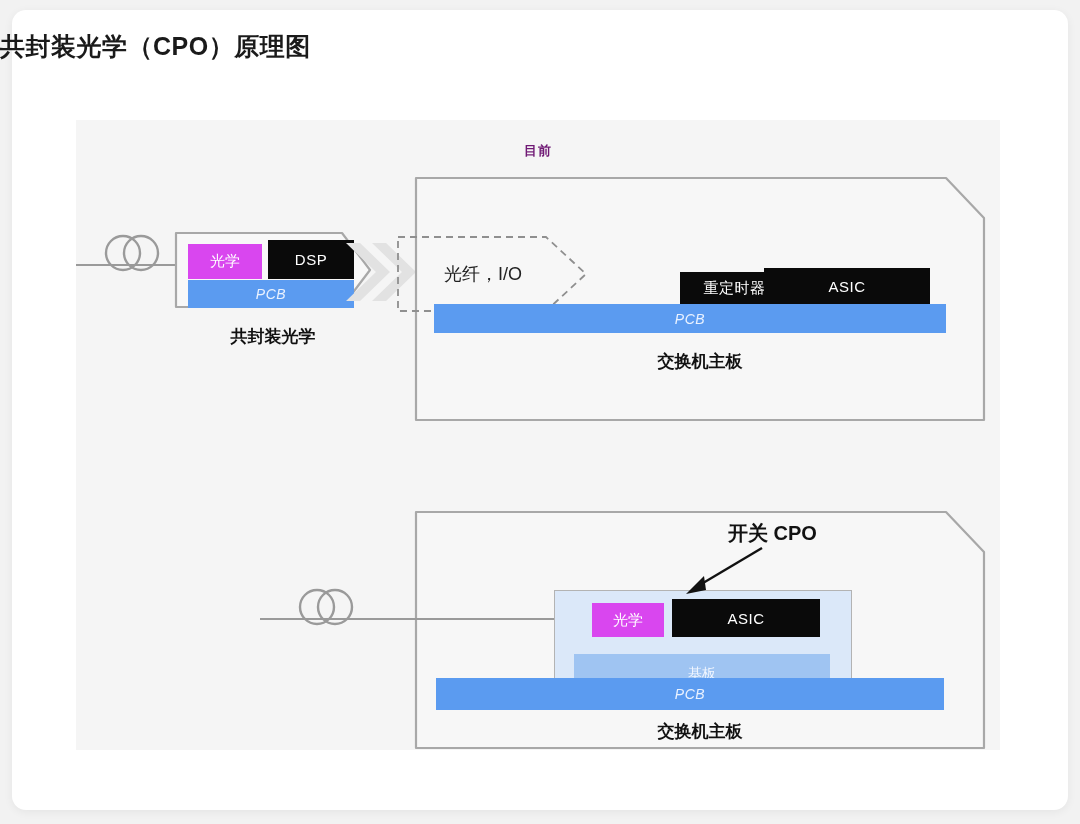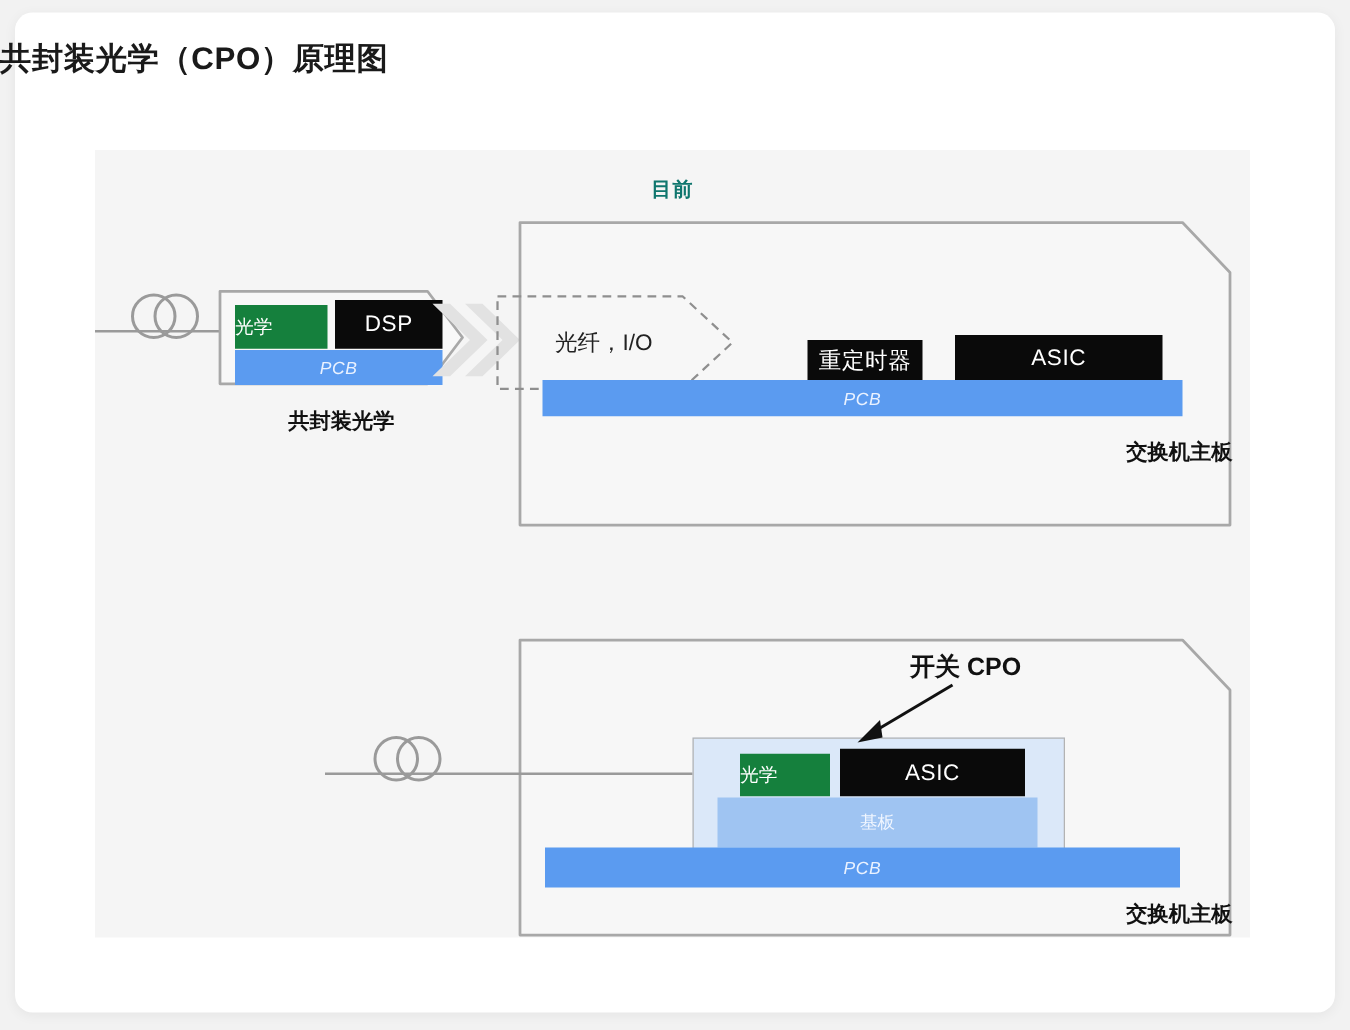--- a/index.html
+++ b/index.html
@@ -46,81 +46,82 @@
     position: absolute;
     left: 76px; top: 120px;
     width: 924px; height: 630px;
     background: #f5f5f5;
   }
   
   .section-heading {
     position: absolute;
     width: 100%;
     text-align: center;
-    font-size: 16px;
-    font-weight: bold;
-    color: #0f766e;
+    font-size: 13px;
+    font-weight: bold;
+    color: #701a75;
     letter-spacing: 1px;
   }
   #heading-now  { top: 22px; }
   #heading-fut  { top: 345px; }
 
   
   .fiber-line {
     position: absolute;
     height: 2px;
     background: #9a9a9a;
   }
   .fiber-coil { position: absolute; }
 
   .chip {
     position: absolute;
     background: #0a0a0a;
     color: #ffffff;
-    font-size: 18px;
+    font-size: 15px;
     display: flex;
     align-items: center;
     justify-content: center;
     letter-spacing: 0.5px;
   }
   .chip-grey {
     position: absolute;
-    background: #15803d;
+    background: #d946ef;
     color: #ffffff;
     font-size: 15px;
     display: flex;
     align-items: center;
-    justify-content: flex-start;
+    justify-content: center;
   }
   .pcb-bar {
     position: absolute;
     background: #5b9bf0;
     color: #eaf2ff;
     font-size: 14px;
     display: flex;
     align-items: center;
     justify-content: center;
     letter-spacing: 0.5px;
     font-style: italic;
   }
   .substrate-bar {
     position: absolute;
     background: #9fc4f2;
     color: #f2f7ff;
     font-size: 14px;
     display: flex;
     align-items: center;
     justify-content: center;
+    margin-top: 16px;
   }
   .board-label {
     position: absolute;
     font-size: 17px;
     font-weight: bold;
     color: #111;
-    text-align: right;
+    text-align: center;
     width: 100%;
   }
   .module-label {
     position: absolute;
     font-size: 17px;
     font-weight: bold;
     color: #111;
     text-align: center;
   }
   .io-text {
@@ -180,21 +181,21 @@
 
     <svg style="position:absolute; left:338px; top:56px;" width="572" height="246" viewBox="0 0 572 246">
       <path d="M2,2 L532,2 L570,42 L570,244 L2,244 Z" fill="#f7f7f7" stroke="#a8a8a8" stroke-width="2.2" stroke-linejoin="round"></path>
     </svg>
 
     <svg style="position:absolute; left:320px; top:115px;" width="192" height="78" viewBox="0 0 192 78">
       <path d="M2,2 L150,2 L190,39 L150,76 L2,76 Z" fill="none" stroke="#8f8f8f" stroke-width="1.8" stroke-dasharray="7 5"></path>
     </svg>
     <div class="io-text" style="left:368px; top:142px;">光纤，I/O</div>
 
-    <div class="chip" style="left:570px; top:152px; width:92px; height:32px;">
+    <div class="chip" style="left:604px; top:152px; width:109px; height:32px;">
       <span>重定时器</span>
     </div>
     <div class="chip" style="left:688px; top:148px; width:166px; height:36px;">
       <span>ASIC</span>
     </div>
     <div class="pcb-bar" style="left:358px; top:184px; width:512px; height:29px;">
       <span>PCB</span>
     </div>
     <div class="board-label" style="left:338px; top:230px; width:572px;">交换机主板</div>
 

